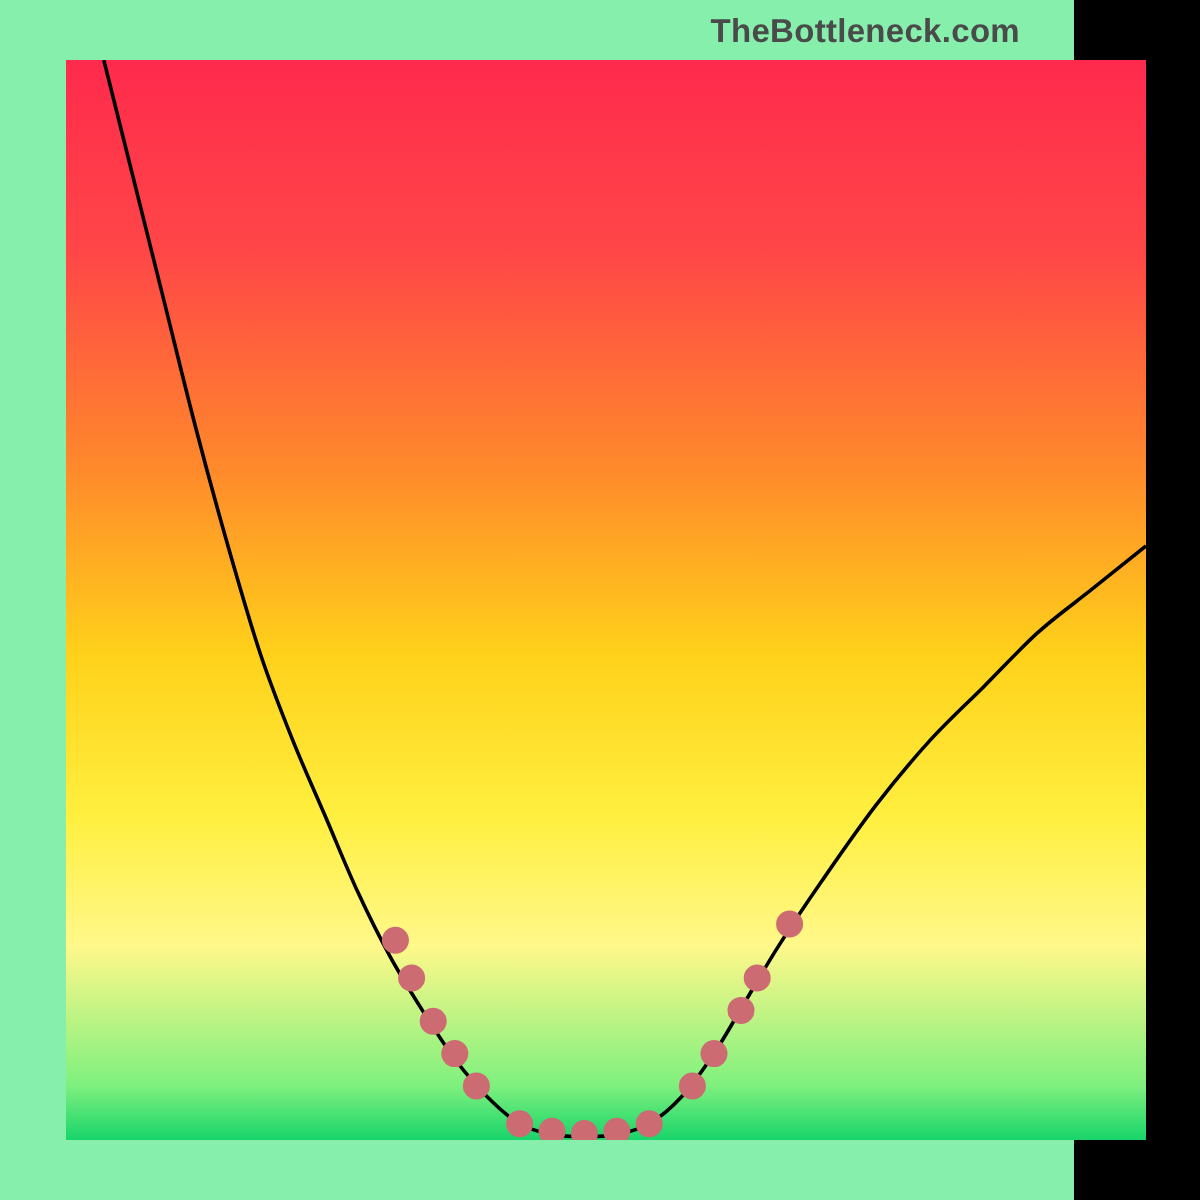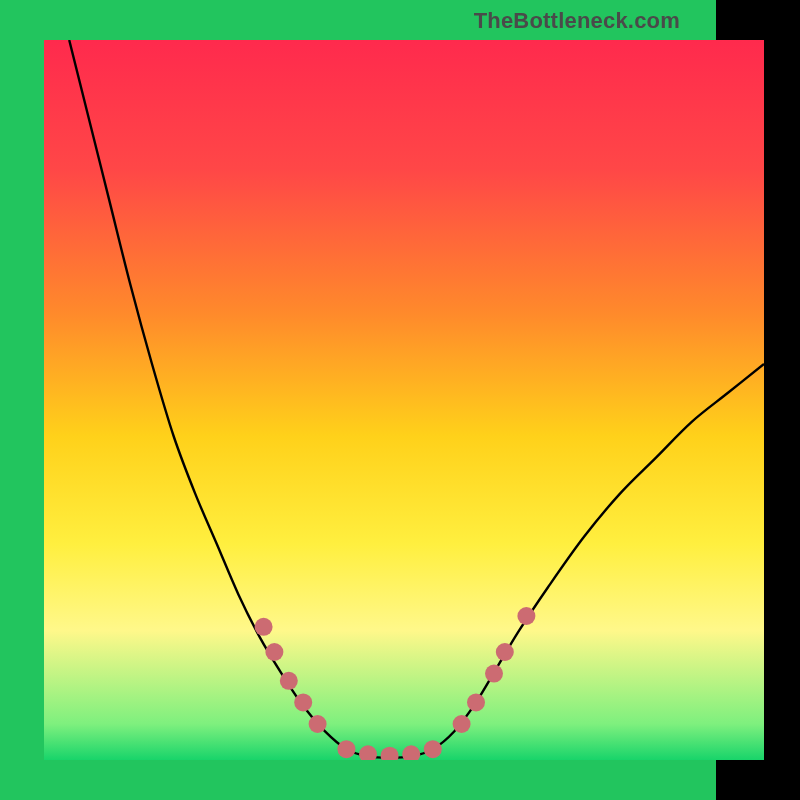--- a/index.html
+++ b/index.html
@@ -7,21 +7,21 @@
     padding: 0;
     width: 800px;
     height: 800px;
     background: #000;
     font-family: Arial, Helvetica, sans-serif;
   }
   .chart-wrap {
     position: relative;
     width: 716px;
     height: 800px;
-    background: #22c55e;
+    background: #86efac;
   }
   .plot-area {
     position: absolute;
     left: 44px;
     top: 40px;
     width: 720px;
     height: 720px;
     overflow: hidden;
   }
   .watermark {

